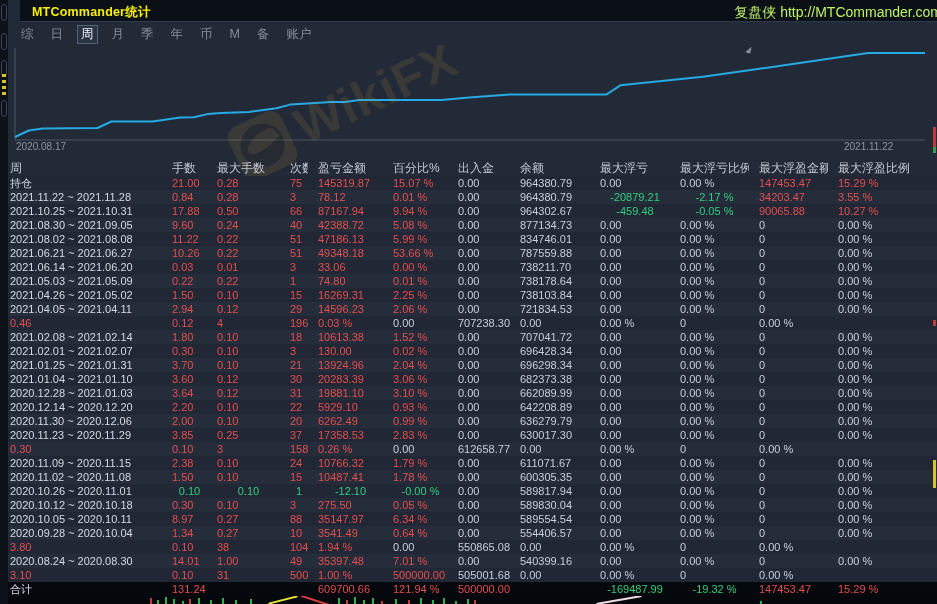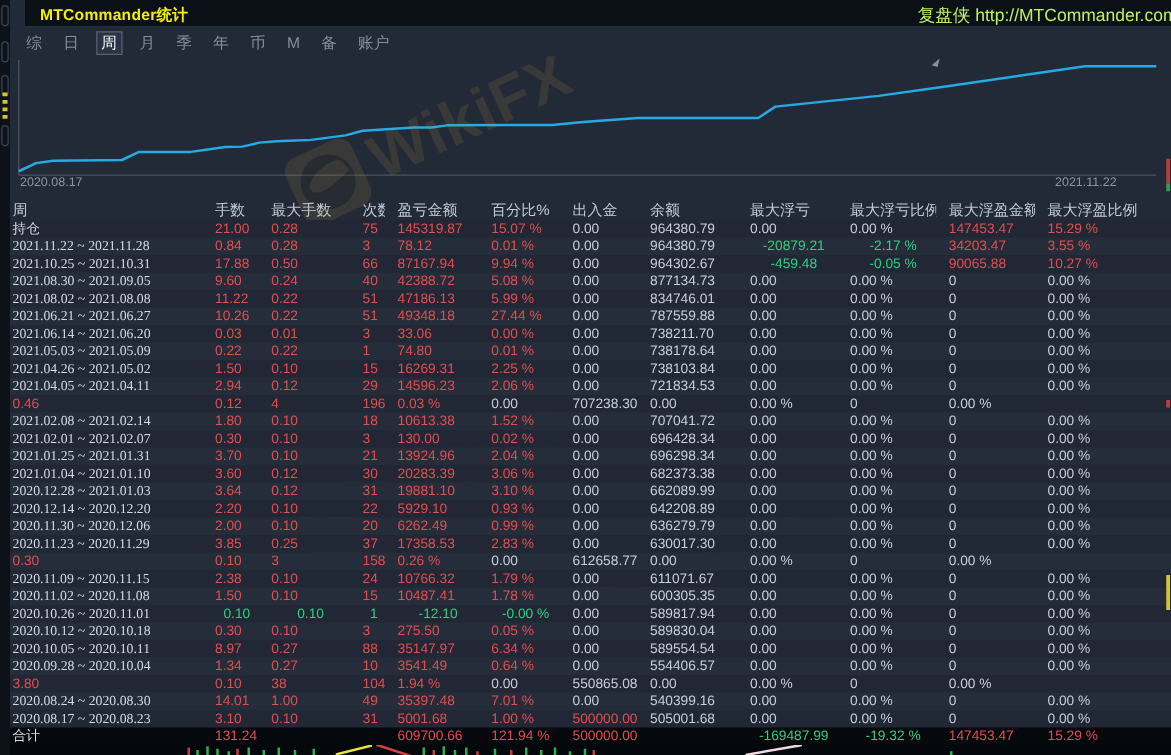--- a/index.html
+++ b/index.html
@@ -28,21 +28,21 @@
   .xlabel.start { left:8px; } .xlabel.end { left:836px; }
   .scroll-tri { position:absolute; right:1px; top:1px; width:0; height:0; border-left:5px solid transparent; border-bottom:7px solid #9aa2ad; transform:rotate(14deg); opacity:.85; }
   
   .table { position:absolute; left:0; top:161px; width:937px; z-index:2; }
   .trow { display:grid; grid-template-columns:162px 45px 73px 28px 75px 65px 62px 80px 80px 79px 79px 1fr; height:14px; line-height:14px; font-size:11px; align-items:center; }
   .trow > span { padding-left:10px; white-space:nowrap; overflow:hidden; }
   .thead { height:15px; line-height:15px; font-size:12px; color:#c2c9d4; }
   .tbody .trow:nth-child(even) { background:#252c3a; }
   .tbody .trow:nth-child(odd)  { background:#212734; }
   .tbody .trow.total { background:#05080d; }
-  .c-r { color:#e44e4e; } .c-g { color:#2fcf7f;text-align:center; } .c-d { color:#c8cedb; } .c-w { color:#d4dae4;font-family:Liberation Serif, serif; }
+  .c-r { color:#e44e4e; } .c-g { color:#2fcf7f;text-align:center; } .c-d { color:#c8cedb; } .c-w { color:#d4dae4; }
   
   .bstrip { position:absolute; left:0; top:596px; width:937px; height:8px; background:#04070b; overflow:hidden; z-index:3; }
   .bstrip i { position:absolute; bottom:0; width:2px; display:block; }
   .bstrip .mg { background:#2fae52; } .bstrip .mr { background:#c23b3b; }
   .bstrip .ln { height:2px; border-radius:2px; }
   
   .wm { position:absolute; display:flex; align-items:center; gap:10px; transform:rotate(-25deg); opacity:.13; z-index:1; pointer-events:none; }
   .wm .badge { width:58px; height:58px; background:#caa23c; border-radius:12px; display:flex; align-items:center; justify-content:center; }
   .wm .badge .eye { width:44px; height:44px; border-radius:50%; background:#3a2e10; position:relative; overflow:hidden; }
   .wm .badge .eye::after { content:""; position:absolute; left:6px; top:10px; width:34px; height:16px; background:#caa23c; border-radius:50% 50% 0 60%; transform:rotate(-18deg); }
@@ -199,21 +199,21 @@
           <span class="c-d">0.00 %</span>
           <span class="c-d">0</span>
           <span class="c-d">0.00 %</span>
         </div>
         <div class="trow">
           <span class="c-w">2021.06.21 ~ 2021.06.27</span>
           <span class="c-r">10.26</span>
           <span class="c-r">0.22</span>
           <span class="c-r">51</span>
           <span class="c-r">49348.18</span>
-          <span class="c-r">27.44 %</span>
+          <span class="c-r">53.66 %</span>
           <span class="c-d">0.00</span>
           <span class="c-d">787559.88</span>
           <span class="c-d">0.00</span>
           <span class="c-d">0.00 %</span>
           <span class="c-d">0</span>
           <span class="c-d">0.00 %</span>
         </div>
         <div class="trow">
           <span class="c-w">2021.06.14 ~ 2021.06.20</span>
           <span class="c-r">0.03</span>
@@ -513,21 +513,20 @@
           <span class="c-r">35397.48</span>
           <span class="c-r">7.01 %</span>
           <span class="c-d">0.00</span>
           <span class="c-d">540399.16</span>
           <span class="c-d">0.00</span>
           <span class="c-d">0.00 %</span>
           <span class="c-d">0</span>
           <span class="c-d">0.00 %</span>
         </div>
         <div class="trow">
-          <span class="c-w">2020.08.17 ~ 2020.08.23</span>
           <span class="c-r">3.10</span>
           <span class="c-r">0.10</span>
           <span class="c-r">31</span>
           <span class="c-r">5001.68</span>
           <span class="c-r">1.00 %</span>
           <span class="c-r">500000.00</span>
           <span class="c-d">505001.68</span>
           <span class="c-d">0.00</span>
           <span class="c-d">0.00 %</span>
           <span class="c-d">0</span>

